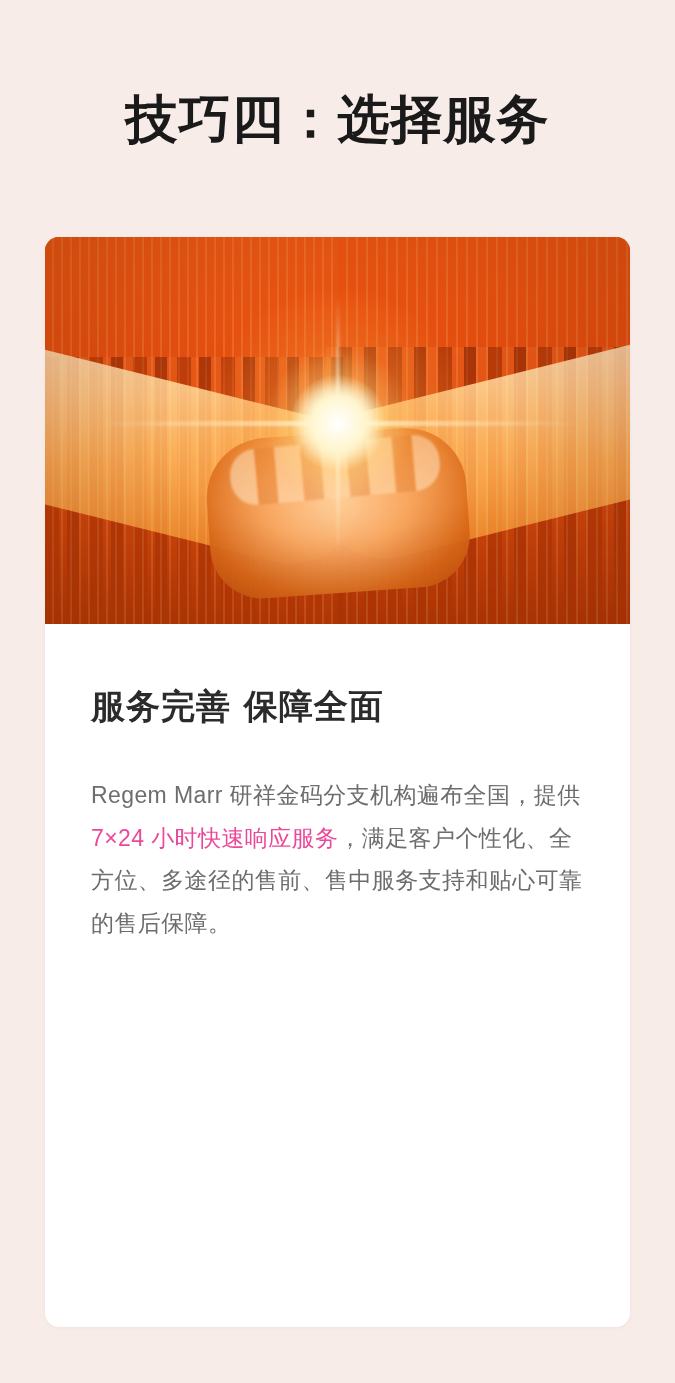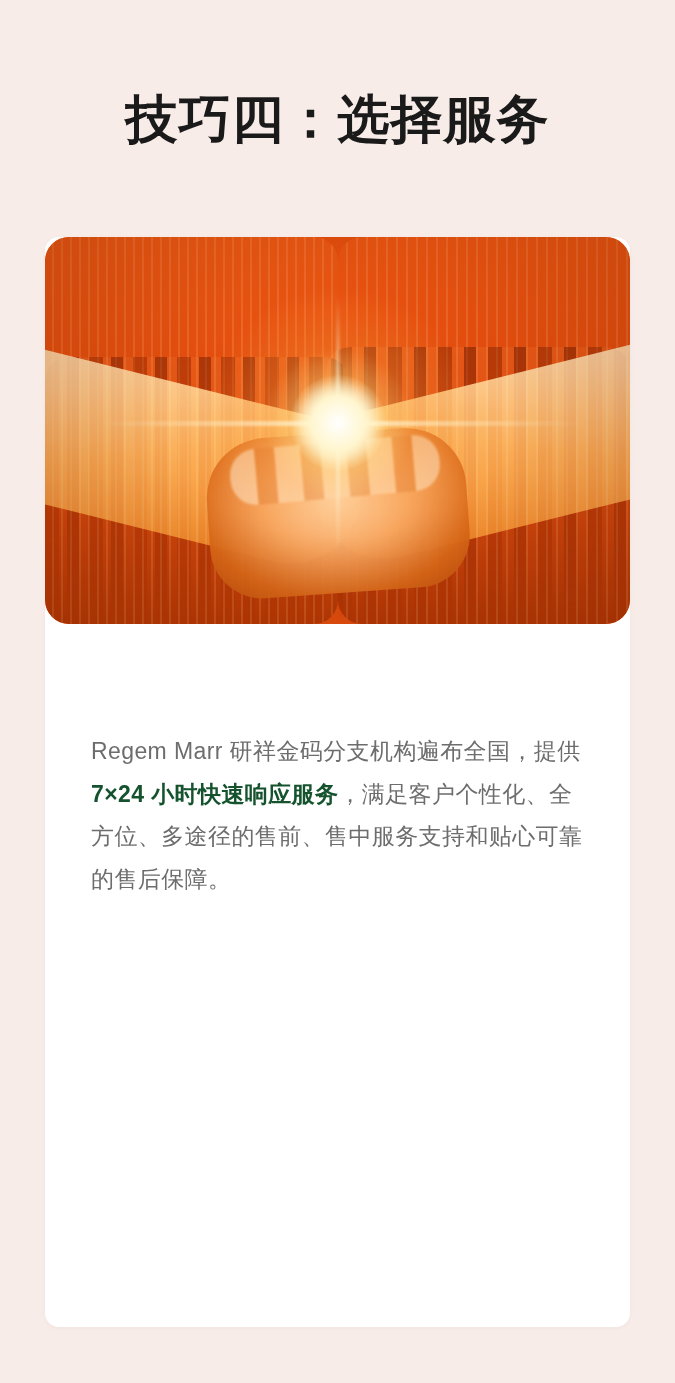--- a/index.html
+++ b/index.html
@@ -1,15 +1,15 @@
 <!DOCTYPE html>
 <html><head>
 <meta charset="utf-8">
 <style>
-  * { box-sizing: border-box; margin: 0; padding: 0; border-radius: 24px; }
+  * { box-sizing: border-box; margin: 0; padding: 0; }
 
   html, body {
     width: 675px;
     height: 1383px;
   }
 
   body {
     background: #f7ece8;
     font-family: "Liberation Sans", "DejaVu Sans", sans-serif;
     overflow: hidden;
@@ -211,22 +211,22 @@
   }
 
   .body-para {
     margin-top: 46px;
     font-size: 23px;
     color: #6d6d6d;
     line-height: 1.85;
     letter-spacing: 0.4px;
   }
   .body-para b {
-    color: #14532d;
-    font-weight: bold;
+    color: #ec4899;
+    font-weight: normal;
     text-align: center;
   }
 </style>
 </head>
 <body>
 
 <div class="page">
 
   <h1 class="heading">技巧四：选择服务</h1>
 
@@ -242,19 +242,20 @@
       <div class="hands"></div>
       <div class="knuckles"></div>
       <div class="sunburst"></div>
       <div class="ray-h"></div>
       <div class="ray-v"></div>
       <div class="glow-core"></div>
       <div class="vignette"></div>
     </div>
 
     <div class="body">
+      <div class="sub-title">服务完善  保障全面</div>
 
 
       <p class="body-para"><span>Regem Marr 研祥金码分支机构遍布全国，提供 </span><b>7×24 小时快速响应服务</b><span>，满足客户个性化、全方位、多途径的售前、售中服务支持和贴心可靠的售后保障。</span></p>
     </div>
 
   </div>
 </div>
 
 </body></html>

